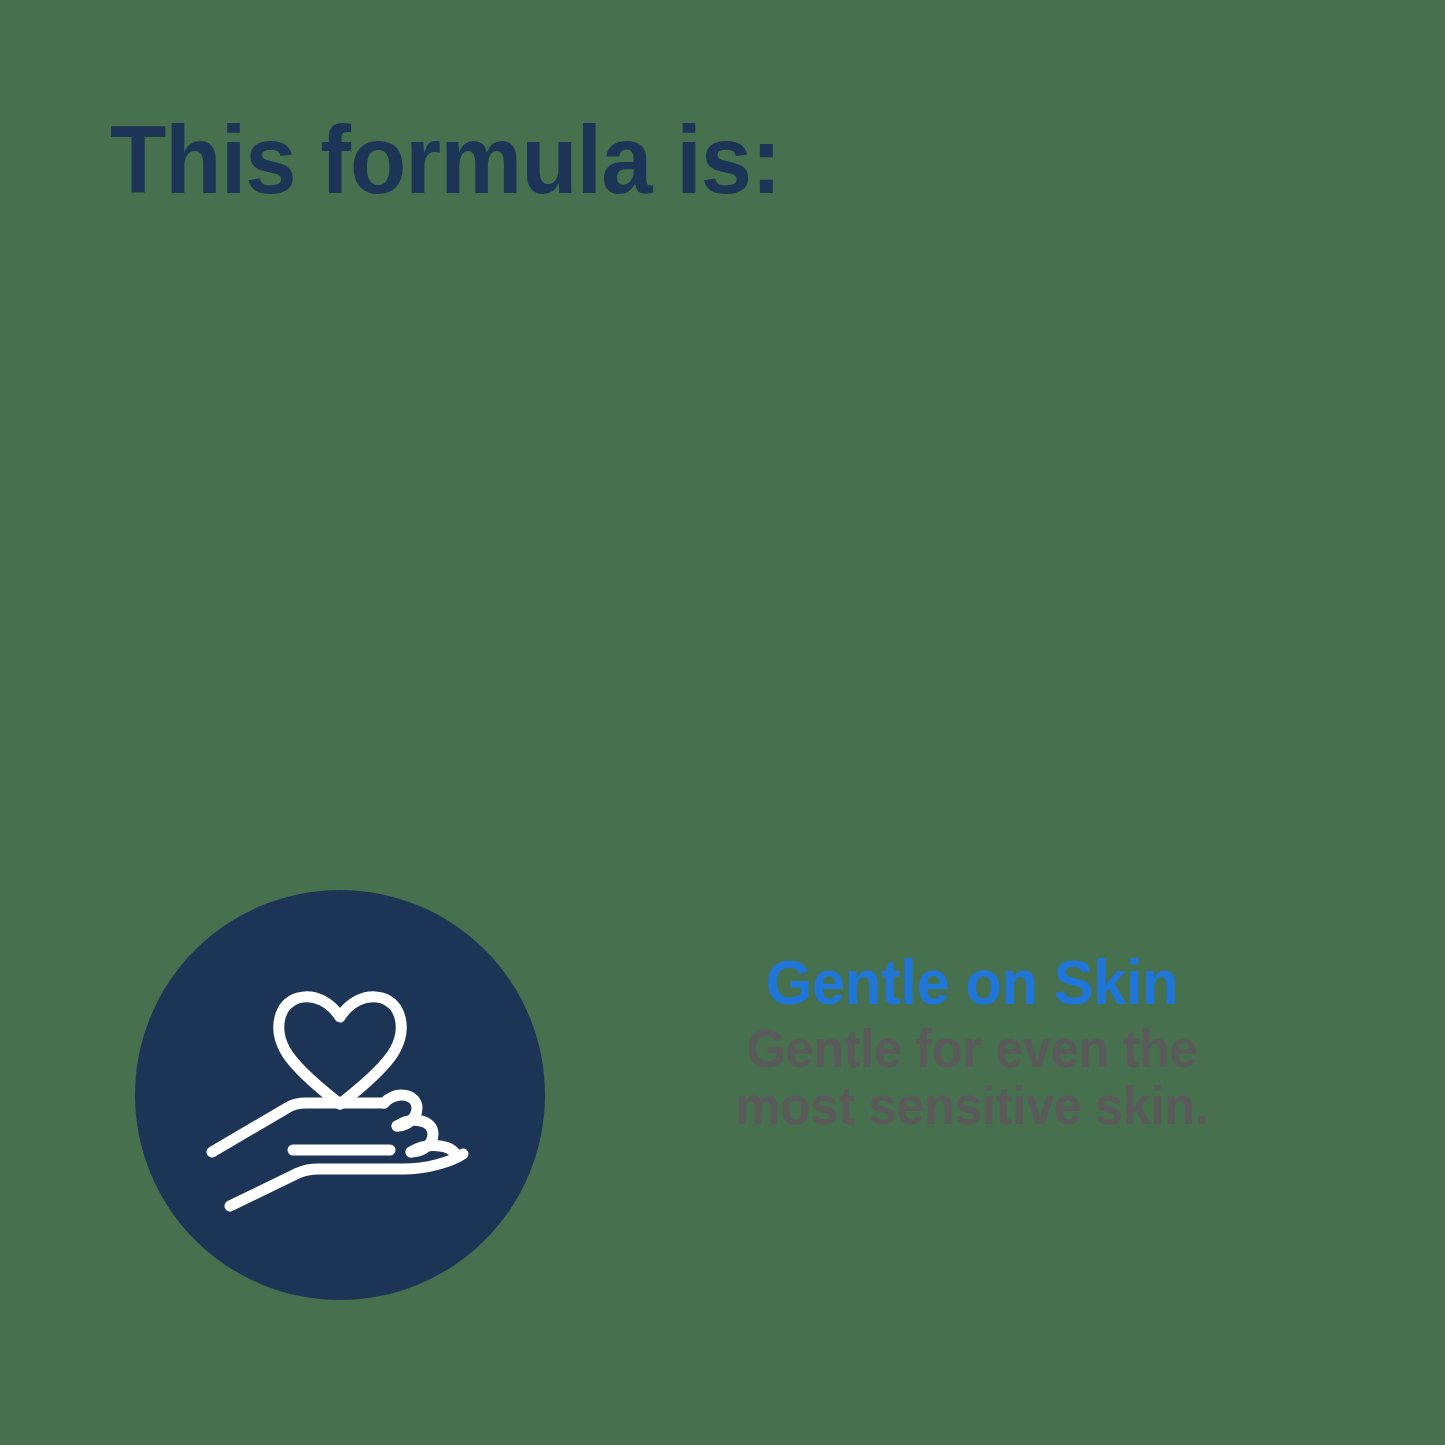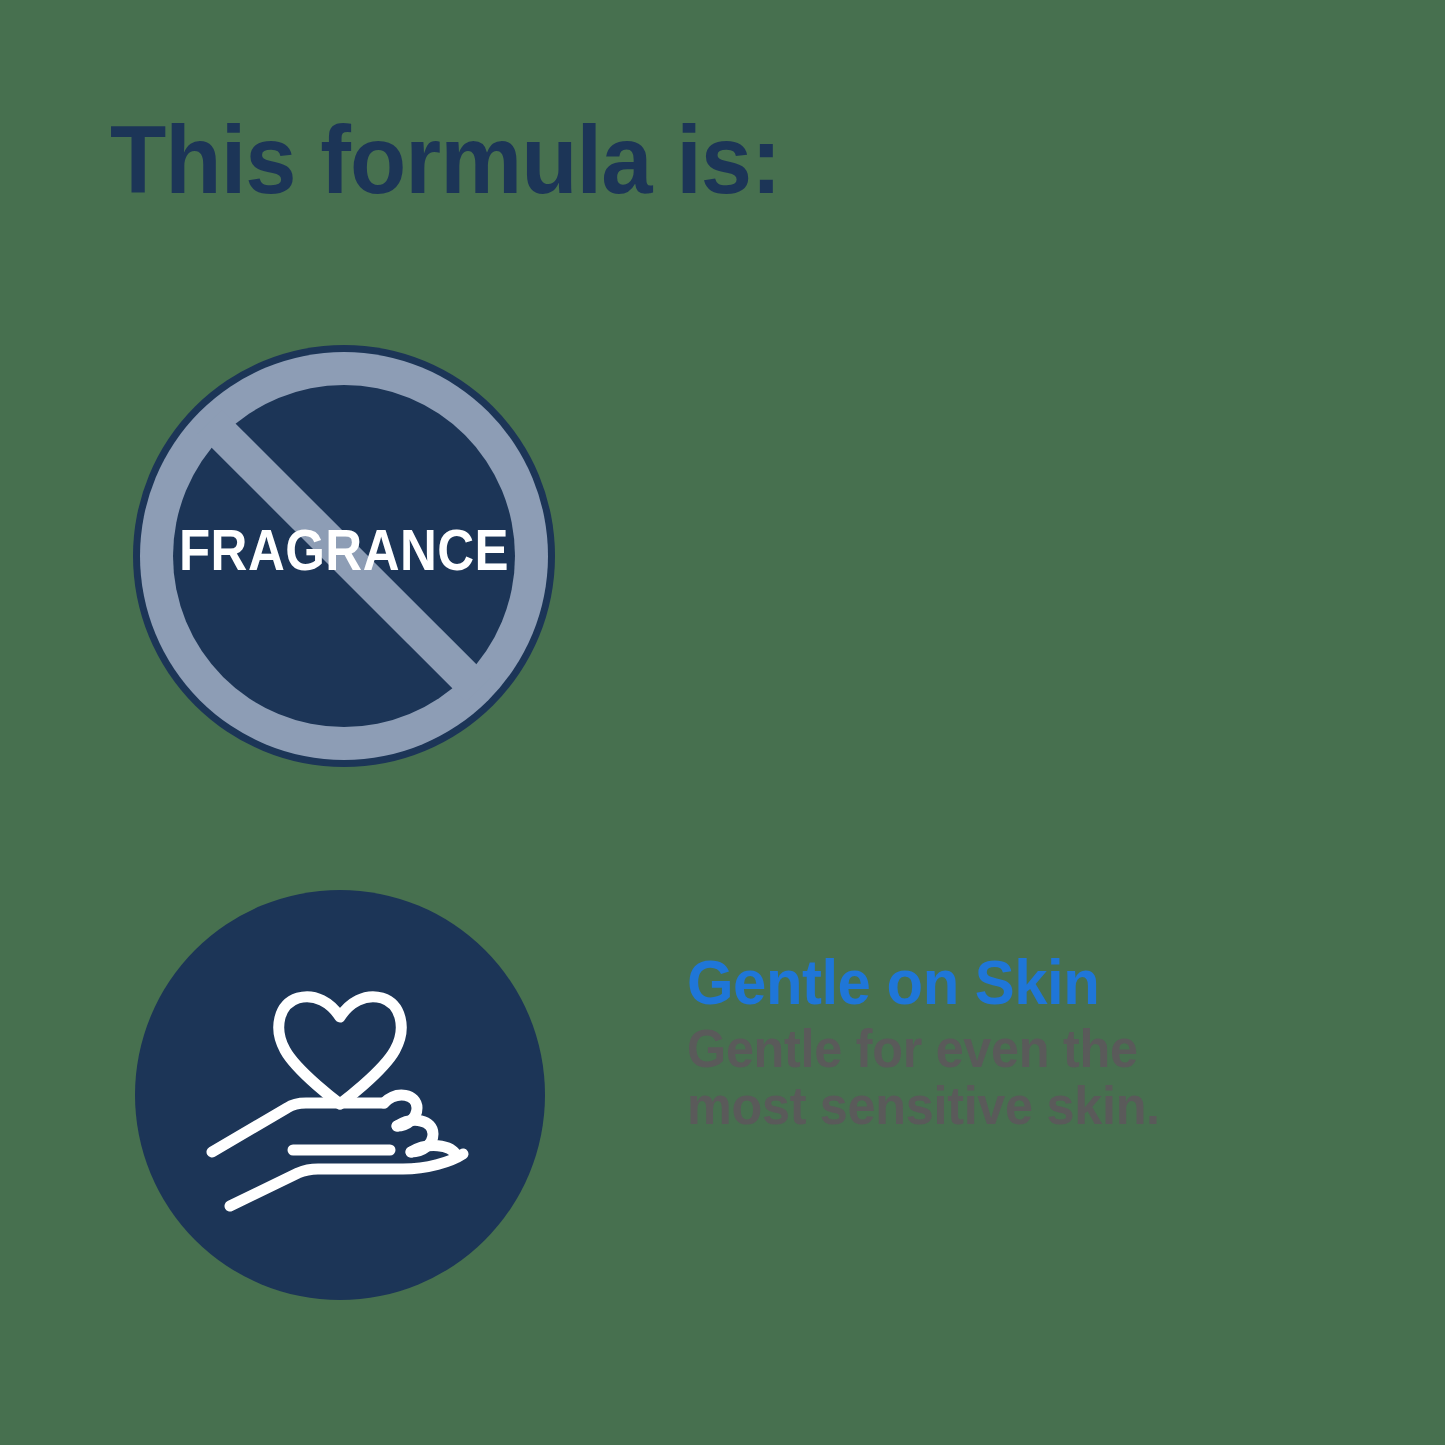--- a/index.html
+++ b/index.html
@@ -116,21 +116,21 @@
     top: 0;
     width: 410px;
     height: 410px;
   }
 
   
   .feature-text {
     flex: 0 0 auto;
   }
   #feature-row-0 .feature-text { margin-left: 146px; margin-top: 52px; }
-  #feature-row-1 .feature-text { margin-left: 142px; margin-top: 60px; }
+  #feature-row-1 .feature-text { margin-left: 142px; margin-top: 60px; text-align: center; }
 
   .feature-heading {
     font-size: 63px;
     line-height: 1.02;
     font-weight: 700;
     color: #1f76d8;
     letter-spacing: -0.5px;
     font-family: "Liberation Sans Narrow", "Liberation Sans", sans-serif;
     transform: scaleX(0.95);
     transform-origin: left center;
@@ -152,27 +152,20 @@
 </style>
 </head>
 <body>
 
 <div id="stage">
 
   <div class="page-title">This formula is:</div>
 
   <div class="feature-row" id="feature-row-0">
 
-    <div class="icon-no-fragrance">
-      <div class="ring-outer"></div>
-      <div class="ring-band"></div>
-      <div class="disc-inner"></div>
-      <div class="slash"></div>
-      <div class="fragrance-word">FRAGRANCE</div>
-    </div>
 
   </div>
 
   <div class="feature-row" id="feature-row-1">
 
     <div class="icon-hand-heart">
       <svg viewBox="0 0 410 410" fill="none">
 
         <path d="M205 214
                  C 205 214, 162 182, 150 160

